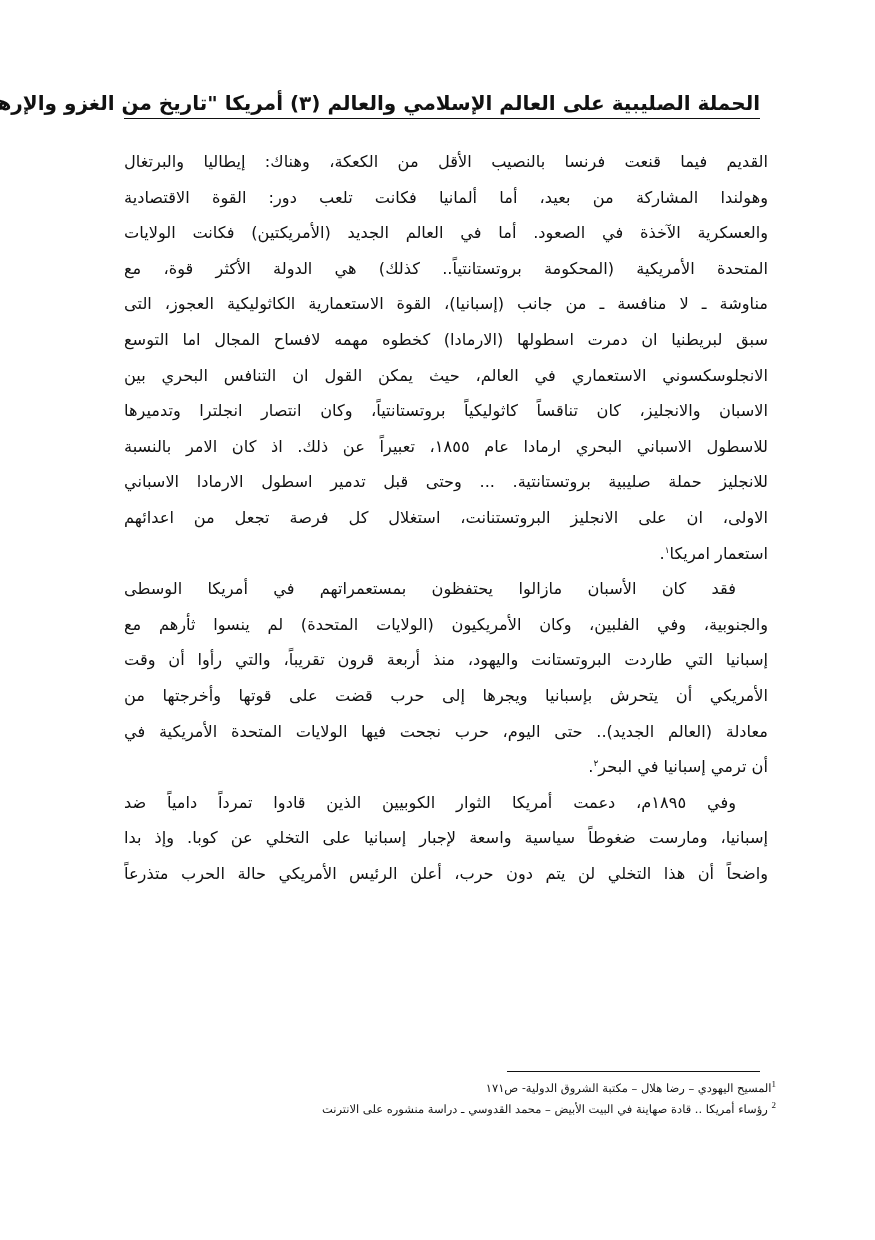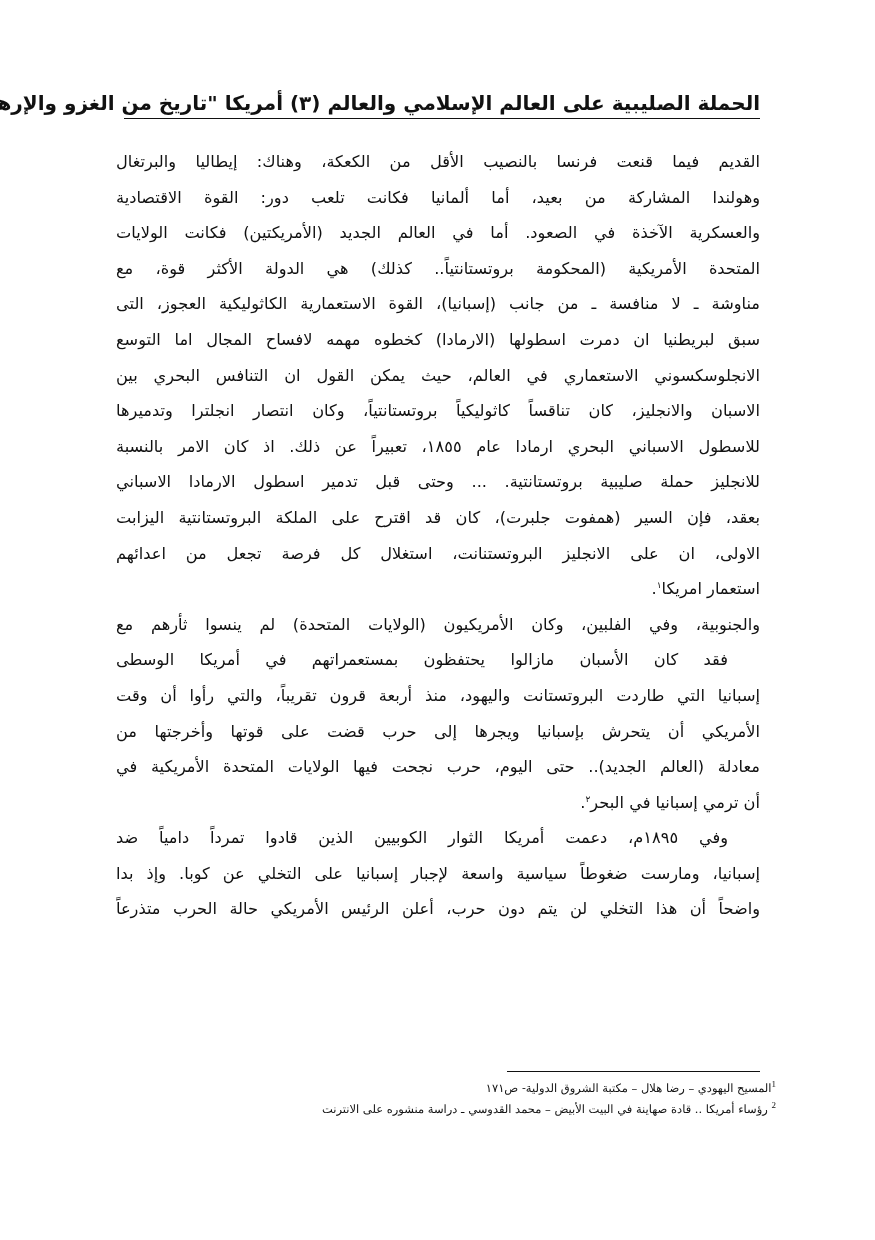--- a/index.html
+++ b/index.html
@@ -47,21 +47,21 @@
   .header-rule {
     position: absolute;
     left: 124px;
     top: 118px;
     width: 636px;
     height: 0;
     border-top: 1.3px solid #111;
   }
   .body-text {
     position: absolute;
-    left: 116px;
+    left: 124px;
     top: 144px;
     width: 644px;
     direction: rtl;
     text-align: justify;
     text-align-last: right;
     font-family: "DejaVu Sans", sans-serif;
     font-size: 16.2px;
     line-height: 35.6px;
   }
   .line {
@@ -128,25 +128,24 @@
       <span class="line"><span>القديم فيما قنعت فرنسا بالنصيب الأقل من الكعكة، وهناك: إيطاليا والبرتغال</span></span>
       <span class="line"><span>وهولندا المشاركة من بعيد، أما ألمانيا فكانت تلعب دور: القوة الاقتصادية</span></span>
       <span class="line"><span>والعسكرية الآخذة في الصعود. أما في العالم الجديد (الأمريكتين) فكانت الولايات</span></span>
       <span class="line"><span>المتحدة الأمريكية (المحكومة بروتستانتياً.. كذلك) هي الدولة الأكثر قوة، مع</span></span>
       <span class="line"><span>مناوشة ـ لا منافسة ـ من جانب (إسبانيا)، القوة الاستعمارية الكاثوليكية العجوز، التى</span></span>
       <span class="line"><span>سبق لبريطنيا ان دمرت اسطولها (الارمادا) كخطوه مهمه لافساح المجال اما التوسع</span></span>
       <span class="line"><span>الانجلوسكسوني الاستعماري في العالم، حيث يمكن القول ان التنافس البحري بين</span></span>
       <span class="line"><span>الاسبان والانجليز، كان تناقساً كاثوليكياً بروتستانتياً، وكان انتصار انجلترا وتدميرها</span></span>
       <span class="line"><span>للاسطول الاسباني البحري ارمادا عام ١٨٥٥، تعبيراً عن ذلك. اذ كان الامر بالنسبة</span></span>
       <span class="line"><span>للانجليز حملة صليبية بروتستانتية. ... وحتى قبل تدمير اسطول الارمادا الاسباني</span></span>
-      <span class="line"><span>بعقد، فإن السير (همفوت جلبرت)، كان قد اقترح على الملكة البروتستانتية اليزابت</span></span>
       <span class="line"><span>الاولى، ان على الانجليز البروتستنانت، استغلال كل فرصة تجعل من اعدائهم</span></span>
       <span class="line last"><span>استعمار امريكا</span><sup class="fn">١</sup><span>.</span></span>
+      <span class="line indent"><span>فقد كان الأسبان مازالوا يحتفظون بمستعمراتهم في أمريكا الوسطى</span></span>
       <span class="line"><span>والجنوبية، وفي الفلبين، وكان الأمريكيون (الولايات المتحدة) لم ينسوا ثأرهم مع</span></span>
-      <span class="line indent"><span>فقد كان الأسبان مازالوا يحتفظون بمستعمراتهم في أمريكا الوسطى</span></span>
       <span class="line"><span>إسبانيا التي طاردت البروتستانت واليهود، منذ أربعة قرون تقريباً، والتي رأوا أن وقت</span></span>
       <span class="line"><span>الأمريكي أن يتحرش بإسبانيا ويجرها إلى حرب قضت على قوتها وأخرجتها من</span></span>
       <span class="line"><span>معادلة (العالم الجديد).. حتى اليوم، حرب نجحت فيها الولايات المتحدة الأمريكية في</span></span>
       <span class="line last"><span>أن ترمي إسبانيا في البحر</span><sup class="fn">٢</sup><span>.</span></span>
       <span class="line indent"><span>وفي ١٨٩٥م، دعمت أمريكا الثوار الكوبيين الذين قادوا تمرداً دامياً ضد</span></span>
       <span class="line"><span>إسبانيا، ومارست ضغوطاً سياسية واسعة لإجبار إسبانيا على التخلي عن كوبا. وإذ بدا</span></span>
       <span class="line"><span>واضحاً أن هذا التخلي لن يتم دون حرب، أعلن الرئيس الأمريكي حالة الحرب متذرعاً</span></span>
     </div>
 
   <div class="fn-rule"></div>

